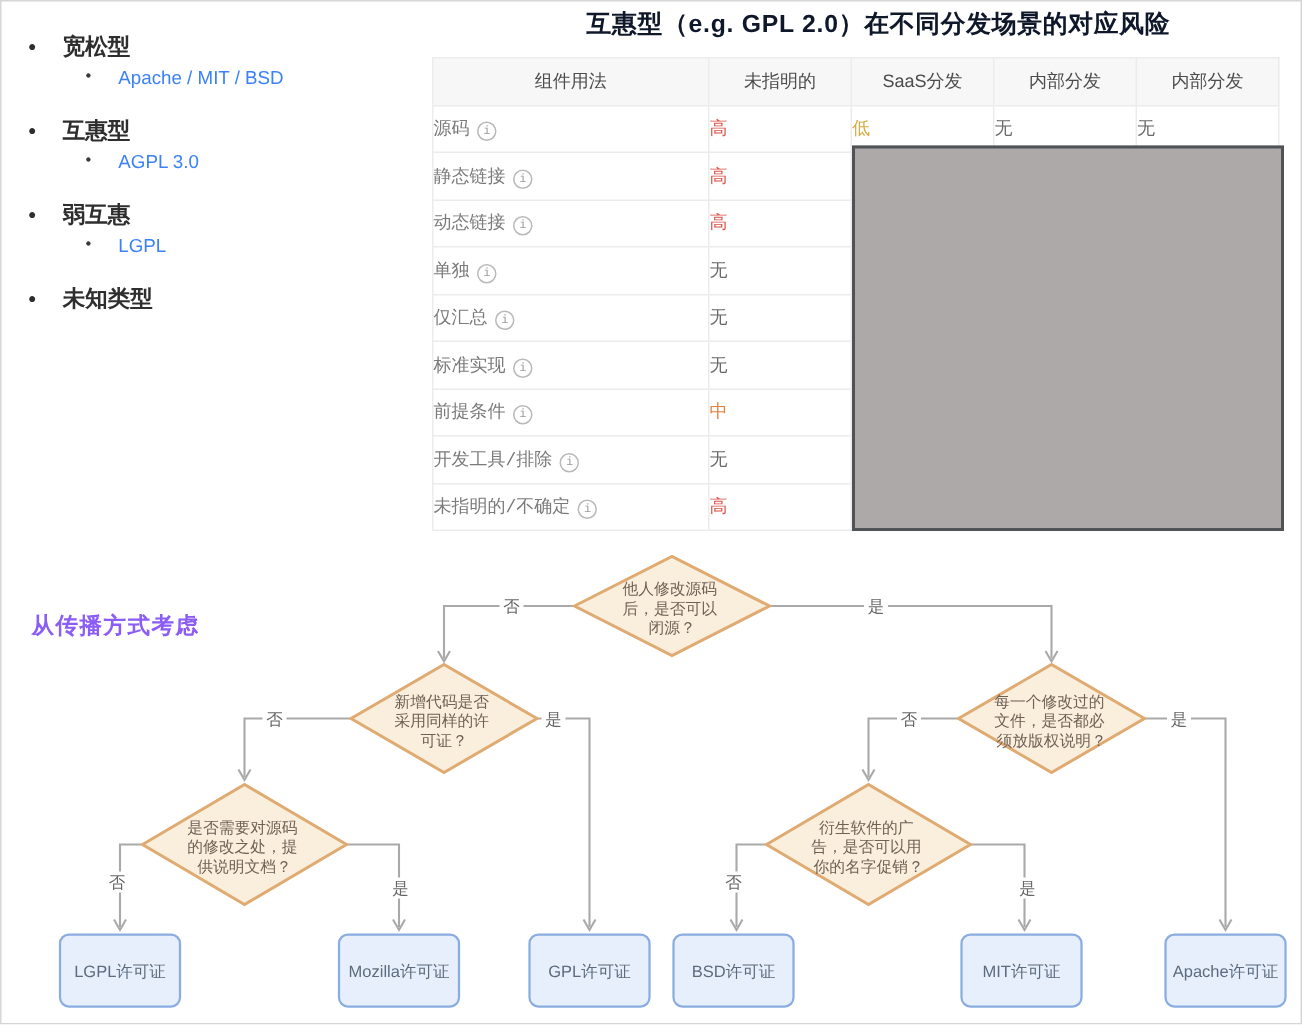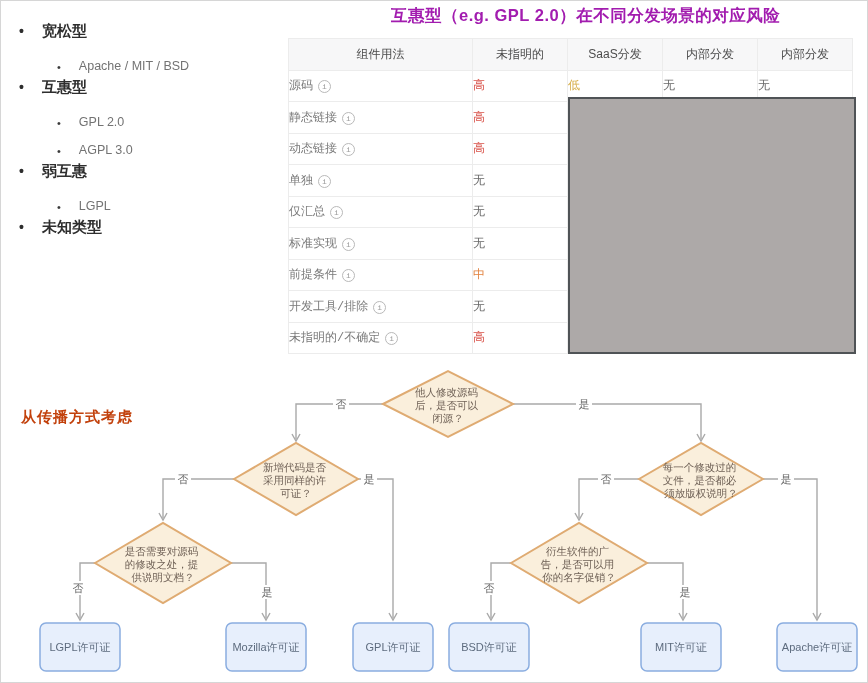--- a/index.html
+++ b/index.html
@@ -3,41 +3,41 @@
 <meta charset="utf-8">
 <style>
   html,body{margin:0;padding:0;background:#fff;}
   body{font-family:"Liberation Sans","DejaVu Sans",sans-serif;}
   #page{position:relative;width:866px;height:681px;background:#fff;border:1px solid #d6d6d6;overflow:hidden;}
 
   
   .license-list{position:absolute;left:8px;top:16px;width:270px;}
   .l1{height:28px;display:flex;align-items:center;font-size:15px;font-weight:700;color:#2e2e2e;}
   .l1::before{content:"•";font-size:14px;color:#2e2e2e;margin:0 18px 0 10px;}
-  .l2{height:28px;display:flex;align-items:flex-end;font-size:12.5px;color:#737373;}
+  .l2{height:28px;display:flex;align-items:flex-start;font-size:12.5px;color:#3b82f6;}
   .l2::before{content:"•";font-size:11px;color:#3a3a3a;margin:0 18px 0 48px;}
 
   
-  .table-title{position:absolute;left:390px;top:4px;font-size:16.5px;font-weight:bold;color:#a21caf;white-space:nowrap;letter-spacing:.5px;}
+  .table-title{position:absolute;left:390px;top:4px;font-size:16.5px;font-weight:bold;color:#0f172a;white-space:nowrap;letter-spacing:.5px;}
 
   
   .risk-table{position:absolute;left:287px;top:37px;border-collapse:collapse;table-layout:fixed;font-size:12px;}
   .risk-table th,.risk-table td{border:1px solid #ececec;height:30.5px;padding:0;font-weight:normal;}
   .risk-table th{background:#f7f7f8;color:#4c4c4c;}
   .risk-table td{color:#7a7a7a;}
   .col-usage{width:184px;}
   .col-risk{width:95px;}
   .usage-cell{color:#7a7a7a;font-family:Liberation Mono, monospace;}
   .info-icon{display:inline-flex;align-items:center;justify-content:center;width:11px;height:11px;border:1px solid #b9b9b9;border-radius:50%;font-size:8px;color:#9c9c9c;margin-left:5px;vertical-align:0;}
 
   
   .gray-cover{position:absolute;left:567px;top:96px;width:288px;height:257px;background:#ada9a8;border:2px solid#4f5356;box-sizing:border-box;}
 
   
-  .flow-title{position:absolute;left:20px;top:407px;font-size:15px;font-weight:600;color:#c2410c;letter-spacing:1px;}
+  .flow-title{position:absolute;left:20px;top:407px;font-size:15px;font-weight:600;color:#8b5cf6;letter-spacing:1px;}
 
   
   .flow-svg{position:absolute;left:0;top:360px;}
   .connector{fill:none;stroke:#a9a9a9;stroke-width:1.4;}
   .arrowhead{fill:none;stroke:#a9a9a9;stroke-width:1.4;}
   .diamond{fill:#faefdc;stroke:#dfab72;stroke-width:2;}
   .d-text{font-size:10.5px;fill:#6f6156;text-anchor:middle;}
   .outcome-box{fill:#e7effc;stroke:#8aade0;stroke-width:1.5;}
   .box-text{font-size:11px;fill:#5d6b7e;text-anchor:middle;}
   .br-bg{fill:#ffffff;}
@@ -50,23 +50,20 @@
 
   <div class="license-list">
     <div class="l1">
         <span>宽松型</span>
       </div>
     <div class="l2">
         <span>Apache / MIT / BSD</span>
       </div>
     <div class="l1">
         <span>互惠型</span>
-      </div>
-    <div class="l2">
-        <span>GPL 2.0</span>
       </div>
     <div class="l2">
         <span>AGPL 3.0</span>
       </div>
     <div class="l1">
         <span>弱互惠</span>
       </div>
     <div class="l2">
         <span>LGPL</span>
       </div>

